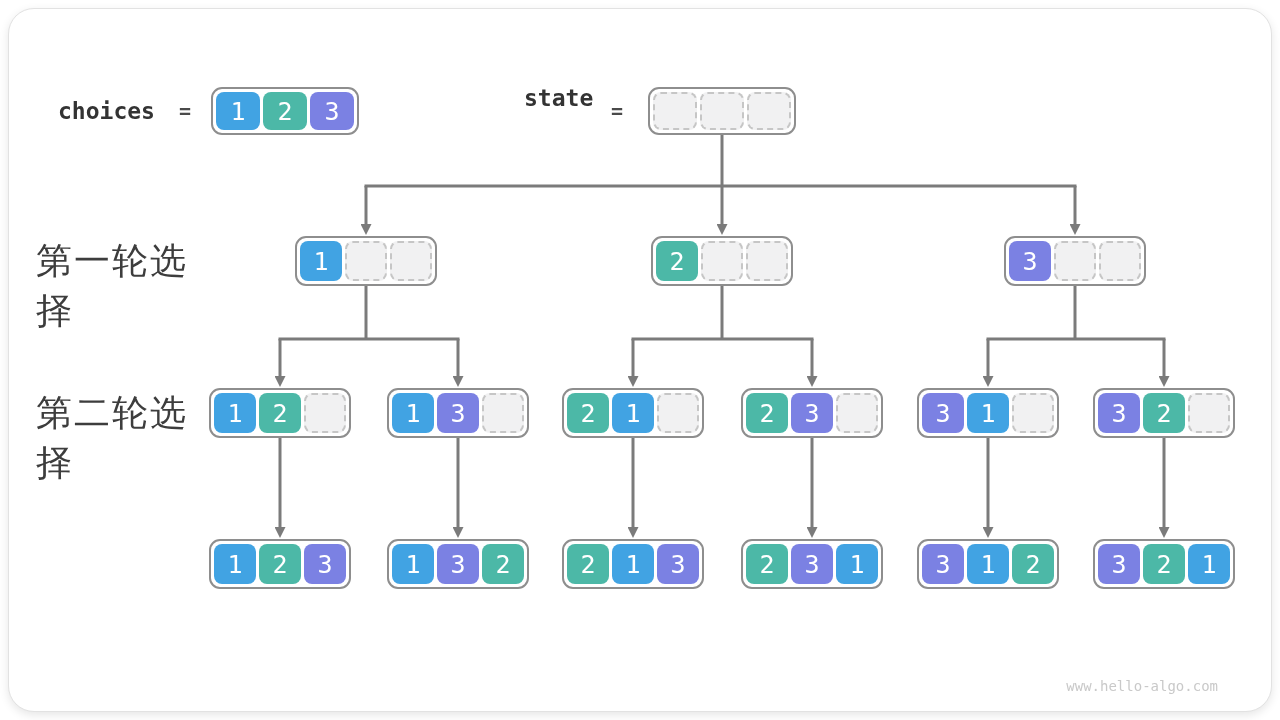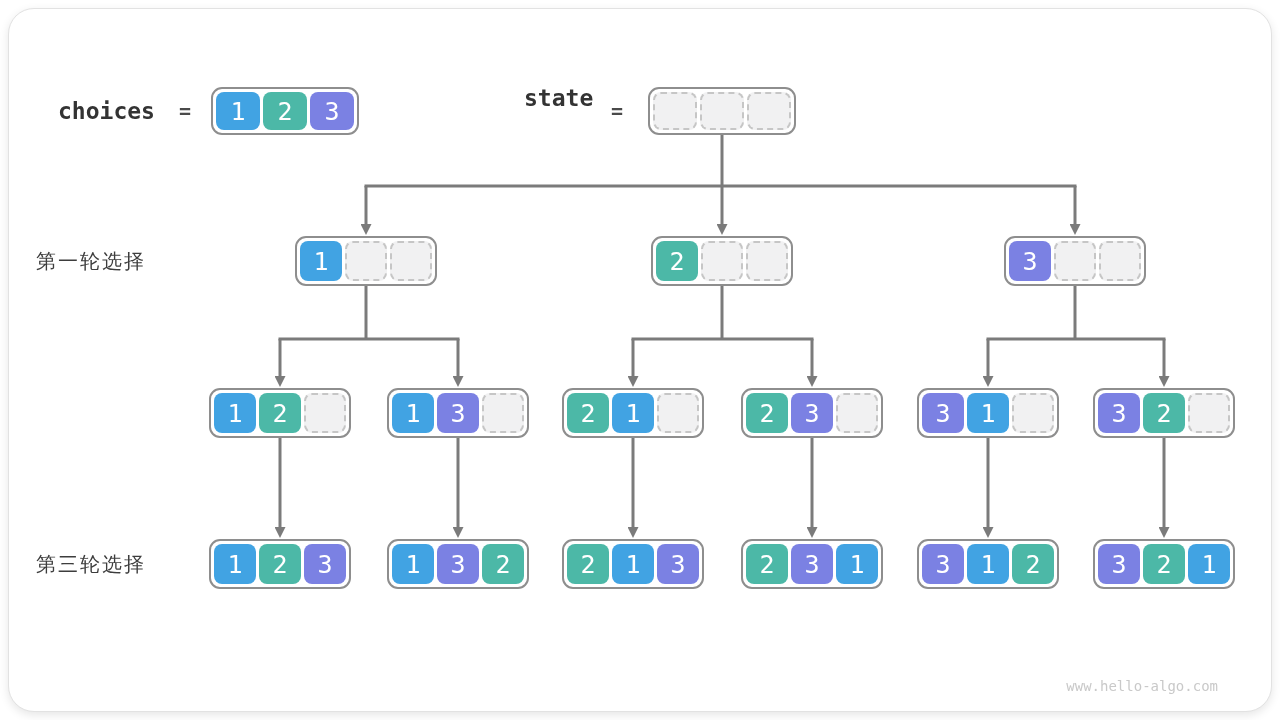--- a/index.html
+++ b/index.html
@@ -9,21 +9,21 @@
   .card{position:absolute;left:8px;top:8px;right:8px;bottom:8px;
         background:#ffffff;border:1px solid #e2e2e2;border-radius:26px;
         box-shadow:0 3px 10px rgba(0,0,0,0.10);}
   #connectors{position:absolute;left:0;top:0;width:1280px;height:720px;}
 
   .code-label{position:absolute;font-family:"DejaVu Sans Mono","Liberation Mono",monospace;
         font-weight:bold;font-size:23px;color:#333333;line-height:48px;height:48px;text-align:right;}
   .eq{position:absolute;font-family:"DejaVu Sans Mono","Liberation Mono",monospace;
         font-weight:bold;font-size:20px;color:#4a4a4a;line-height:48px;height:48px;}
   .row-label{position:absolute;left:36px;width:170px;height:50px;line-height:50px;
-        font-size:20px;letter-spacing:2px;color:#3d3d3d;}
+        font-size:36px;letter-spacing:2px;color:#3d3d3d;}
 
   .arr{position:absolute;display:flex;gap:3px;background:#ffffff;
        border:2px solid #8e8e8e;border-radius:11px;padding:3px;box-sizing:border-box;}
   .cell{box-sizing:border-box;border-radius:8px;display:flex;align-items:center;justify-content:center;
         font-family:"DejaVu Sans Mono","Liberation Mono",monospace;font-size:25px;color:#ffffff;}
   .cell.empty{background:#f1f1f2;border:2px dashed #c6c6c6;}
   .arr.hdr .cell{width:44px;height:38px;}
   .arr.node .cell{width:42px;height:40px;}
 
   .watermark{position:absolute;right:62px;top:678px;
@@ -82,21 +82,21 @@
   <div class="eq" style="left:611px;top:87px">=</div>
   <div id="state-array">
       <div class="arr hdr" style="left: 648px; top: 87px; width: 148px;">
         <div class="cell empty"></div>
         <div class="cell empty"></div>
         <div class="cell empty"></div>
       </div>
     </div>
 
   <div class="row-label" style="top:236px">第一轮选择</div>
-  <div class="row-label" style="top:539px">第三轮选择</div>
+  <div class="row-label" style="top:388px">第二轮选择</div>
 
   <div id="nodes-host">
       <div class="arr node" style="left: 295px; top: 236px; width: 142px;">
         <div class="cell" style="background: rgb(65, 163, 227);">1</div>
         <div class="cell empty"></div>
         <div class="cell empty"></div>
       </div>
       <div class="arr node" style="left: 651px; top: 236px; width: 142px;">
         <div class="cell" style="background: rgb(76, 184, 167);">2</div>
         <div class="cell empty"></div>

